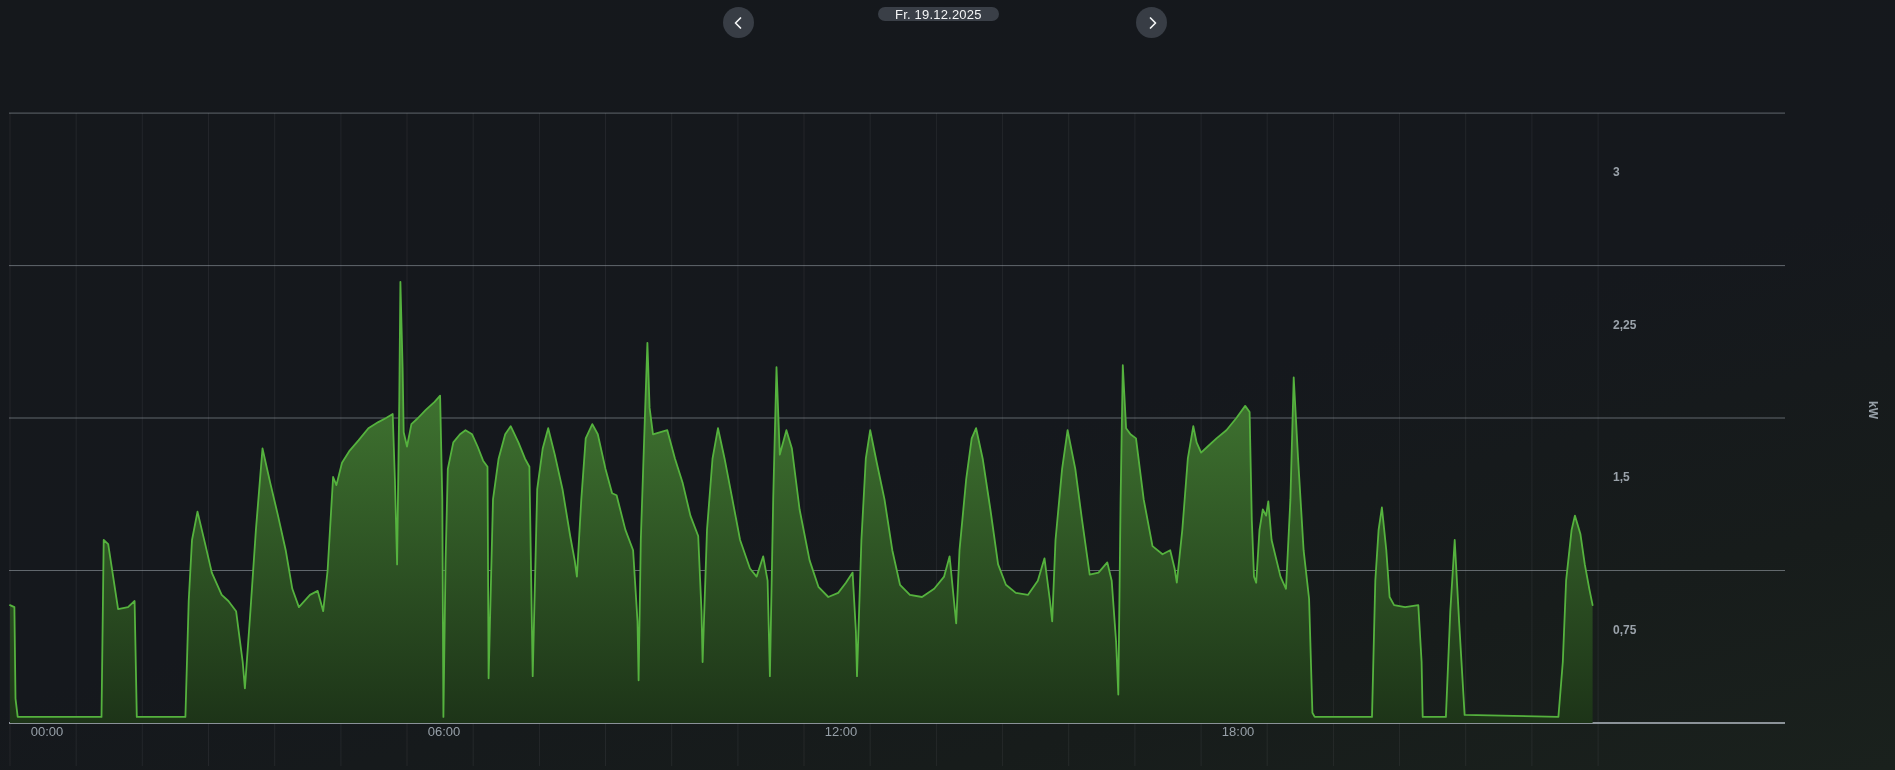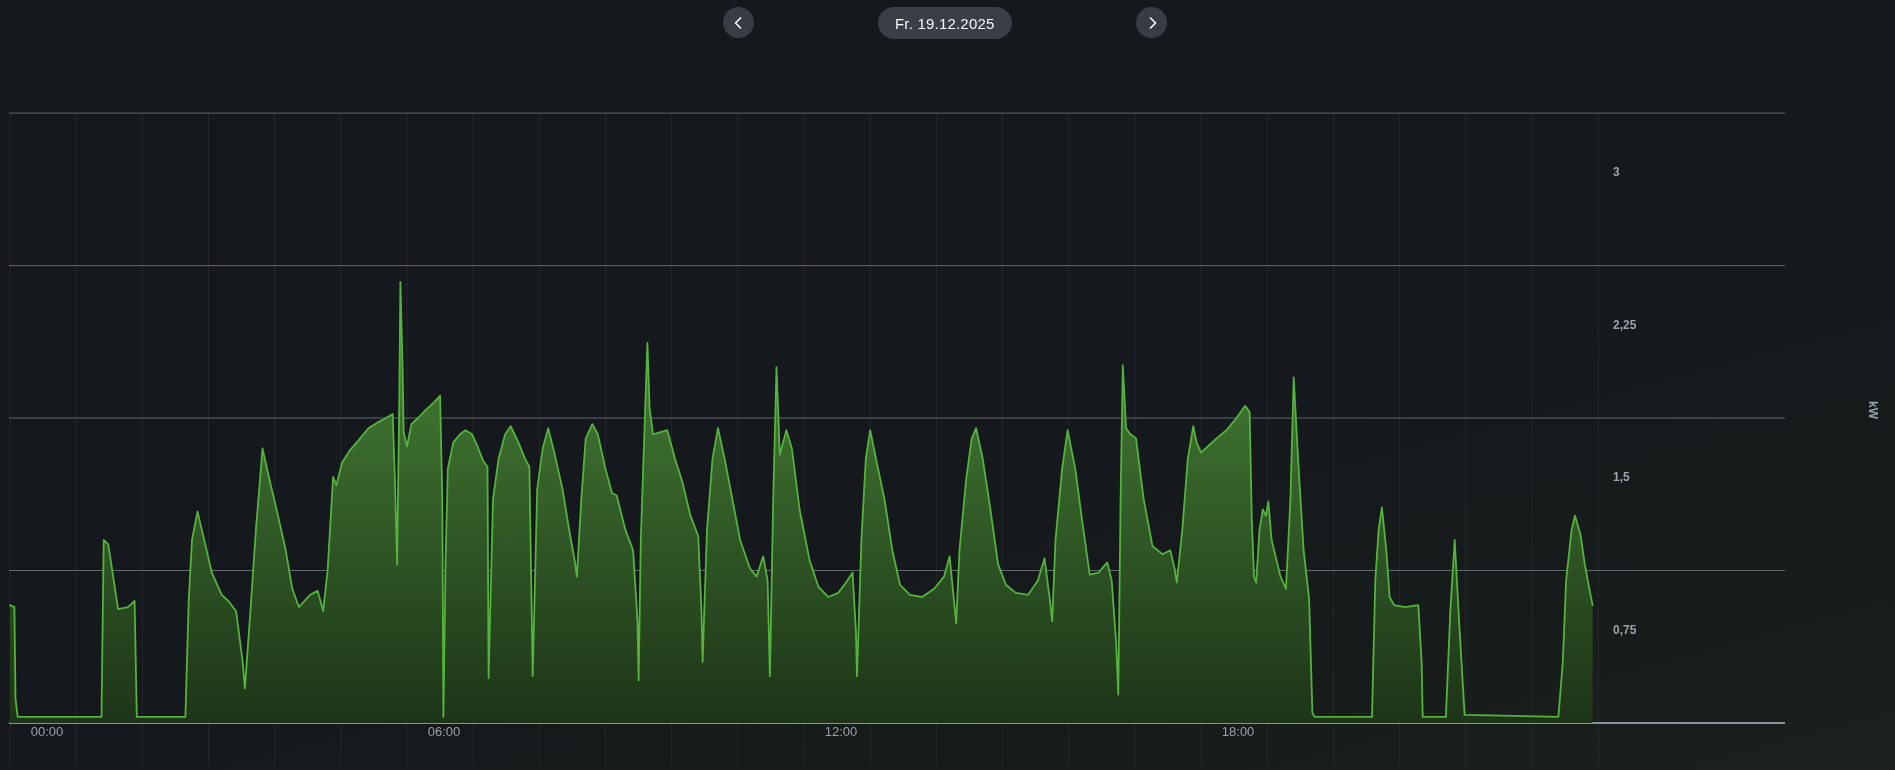--- a/index.html
+++ b/index.html
@@ -11,24 +11,24 @@
   }
   .nav-btn{
     position:absolute;top:7px;width:31px;height:31px;border-radius:50%;
     background:#383d45;border:none;cursor:pointer;
     display:flex;align-items:center;justify-content:center;padding:0;
   }
   .nav-btn svg{display:block;}
   #prev-btn{left:723px;}
   #next-btn{left:1136px;}
   .date-pill{
-    position:absolute;left:878px;top:7px;height:32px;box-sizing:border-box;
+    position:absolute;left:878px;top:7px;height:14px;box-sizing:border-box;
     border-radius:16px;background:#3a3f47;color:#f4f5f6;
     display:flex;align-items:center;justify-content:flex-start;
-    font-size:15px;letter-spacing:.2px;padding:0 17px;cursor:pointer;border:none;
+    font-size:13px;letter-spacing:.2px;padding:0 17px;cursor:pointer;border:none;
     font-family:"Liberation Sans",sans-serif;
   }
   #chart{position:absolute;left:0;top:0;}
   text.xt{fill:#97a0a8;font-family:"Liberation Sans",sans-serif;font-size:13px;}
   text.yt{fill:#9aa2aa;font-family:"Liberation Sans",sans-serif;font-size:12px;font-weight:700;}
   .kw-label{
     position:absolute;left:1858px;top:403px;width:30px;text-align:center;
     color:#97a0a8;font-size:12px;font-weight:700;transform:rotate(90deg);
   }
 </style>

